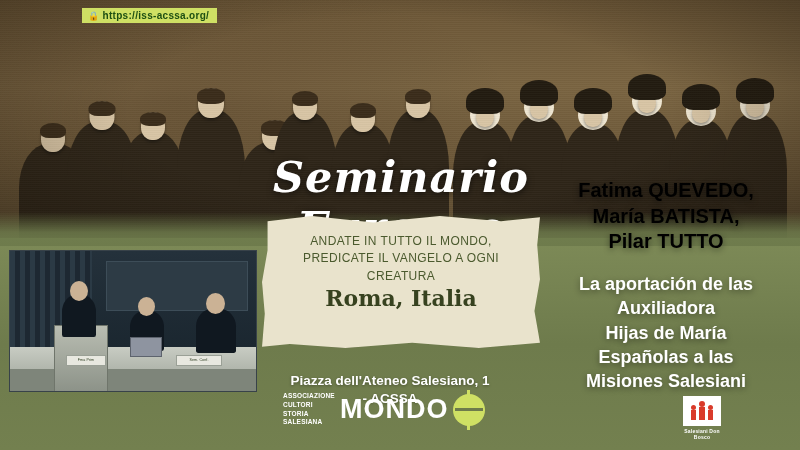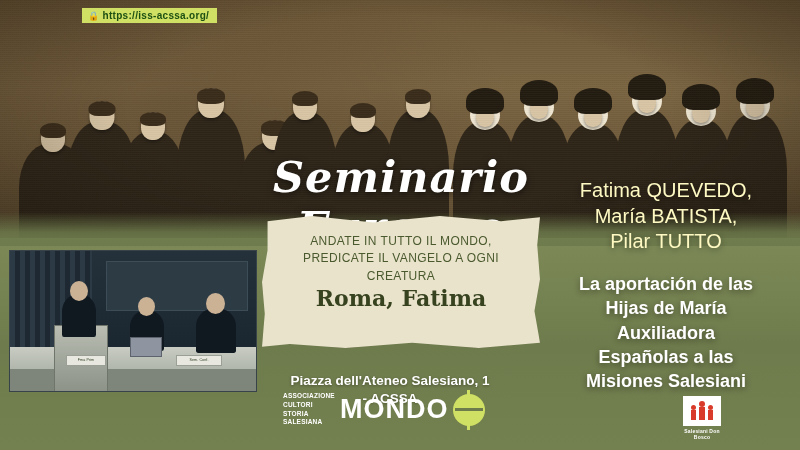--- a/index.html
+++ b/index.html
@@ -160,23 +160,23 @@
     color: #37421f;
     line-height: 1.18;
   }
 
   
   .speakers {
     position: absolute;
     left: 540px; top: 178px;
     width: 252px;
     text-align: center;
-    color: #fef9c3;
+    color: #000000;
     font-size: 20px;
-    font-weight: normal;
+    font-weight: bold;
     line-height: 1.28;
     text-shadow: 0 2px 6px rgba(0,0,0,.45);
   }
   .topic {
     position: absolute;
     left: 538px; top: 272px;
     width: 256px;
     text-align: center;
     color: #ffffff;
     font-size: 18px;
@@ -440,34 +440,34 @@
 
   <div class="title-script">Seminario Europeo</div>
 
   <div class="note">
     <div class="kicker">
       <div>ANDATE IN TUTTO IL MONDO,</div>
       <div>PREDICATE IL VANGELO A OGNI</div>
       <div>CREATURA</div>
     </div>
     <div class="where">
-      <div>Roma, Fatima</div>
+      <div>Roma, Italia</div>
     </div>
   </div>
 
   <div class="speakers">
     <div>Fatima QUEVEDO,</div>
     <div>María BATISTA,</div>
     <div>Pilar TUTTO</div>
   </div>
 
   <div class="topic">
     <div>La aportación de las</div>
+    <div>Auxiliadora</div>
     <div>Hijas de María</div>
-    <div>Auxiliadora</div>
     <div>Españolas a las</div>
     <div>Misiones Salesiani</div>
   </div>
 
   <div class="venue">
     <div>Piazza dell'Ateneo Salesiano, 1</div>
     <div>- ACSSA</div>
   </div>
 
   <div class="inset">

